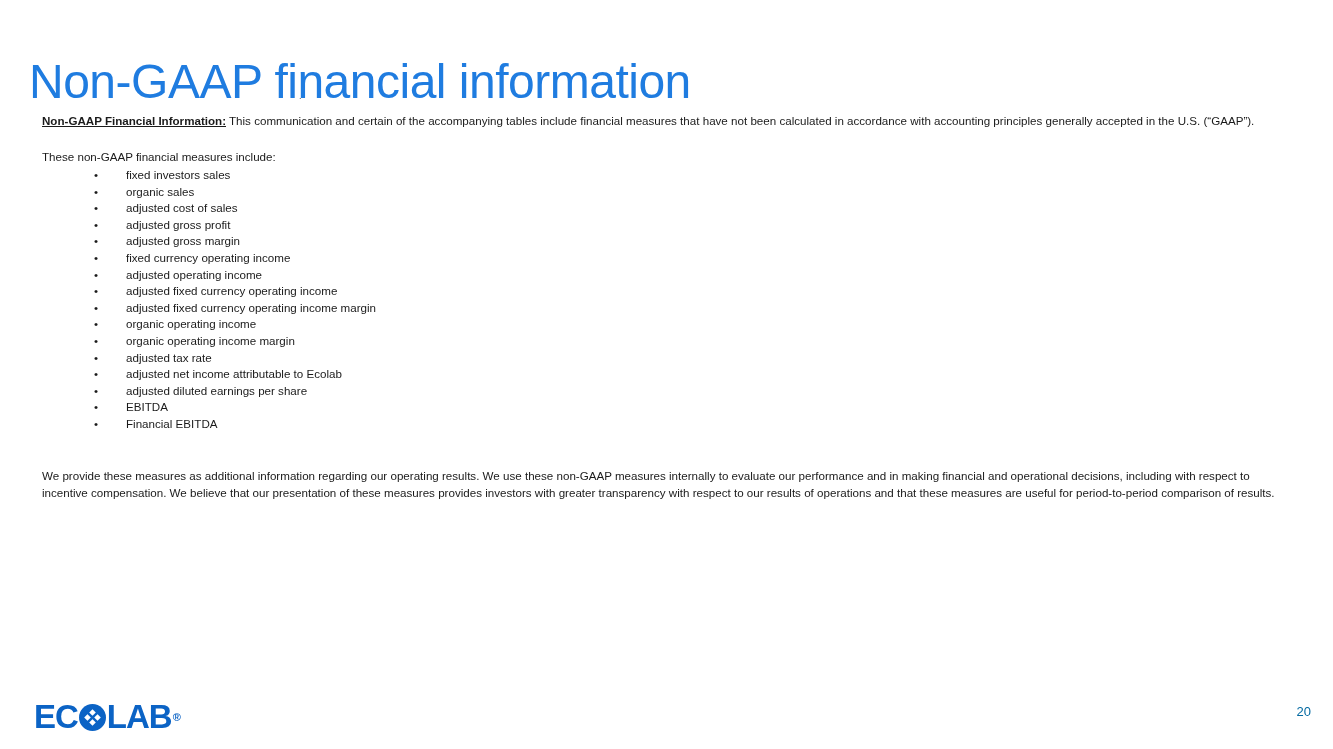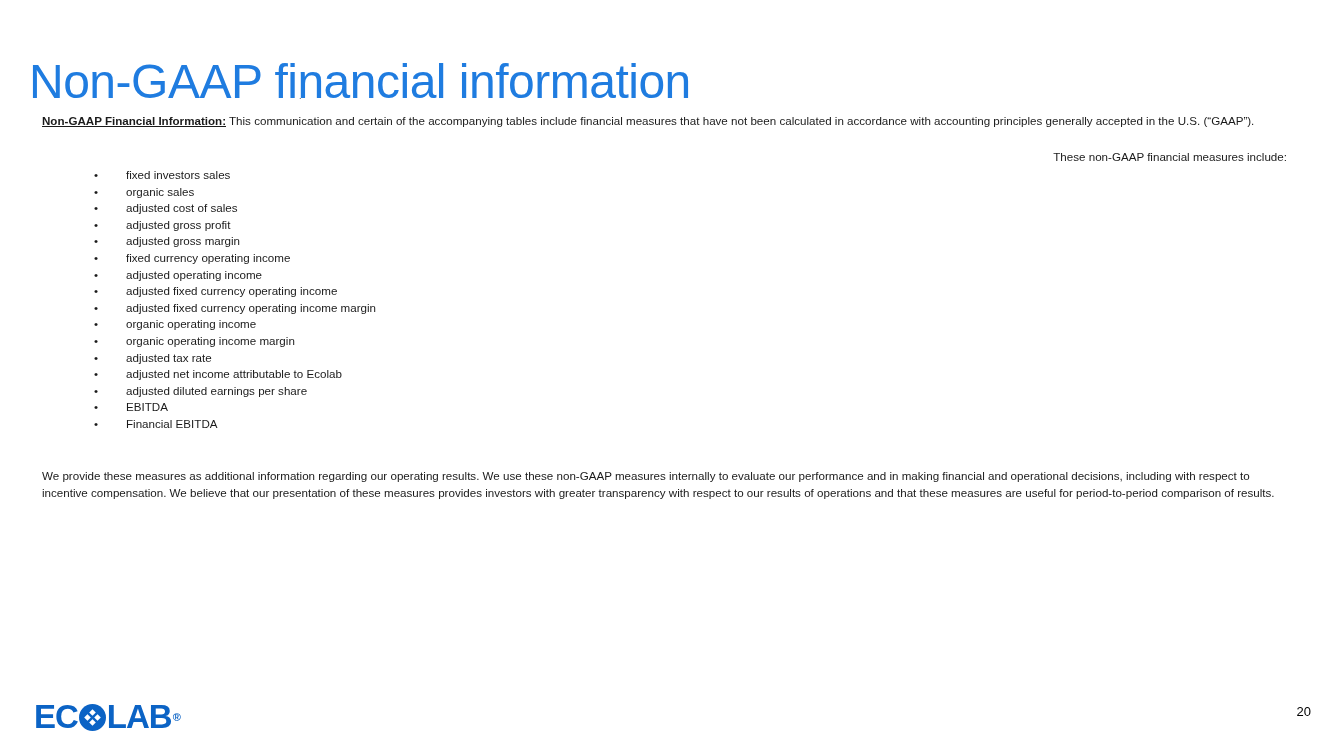--- a/index.html
+++ b/index.html
@@ -52,21 +52,20 @@
     margin: 0 0 6px 0;
   }
 
   .lead-label {
     font-weight: bold;
     text-decoration: underline;
   }
 
   .para.include-line {
     margin: 18px 0 0 0;
-    text-align: right;
   }
 
   .bullet-list {
     margin: 2px 0 0 0;
     padding: 0;
     list-style: none;
   }
 
   .bullet-item {
     position: relative;
@@ -125,21 +124,21 @@
     vertical-align: top;
     line-height: 14px;
     margin-left: 1px;
   }
 
   .page-number {
     position: absolute;
     right: 22px;
     top: 704px;
     font-size: 13px;
-    color: #000000;
+    color: #0369a1;
     text-align: right;
   }
 
   .tiny-mark {
     position: absolute;
     left: 299px;
     top: 92px;
     font-size: 9px;
     color: #555;
     line-height: 9px;

